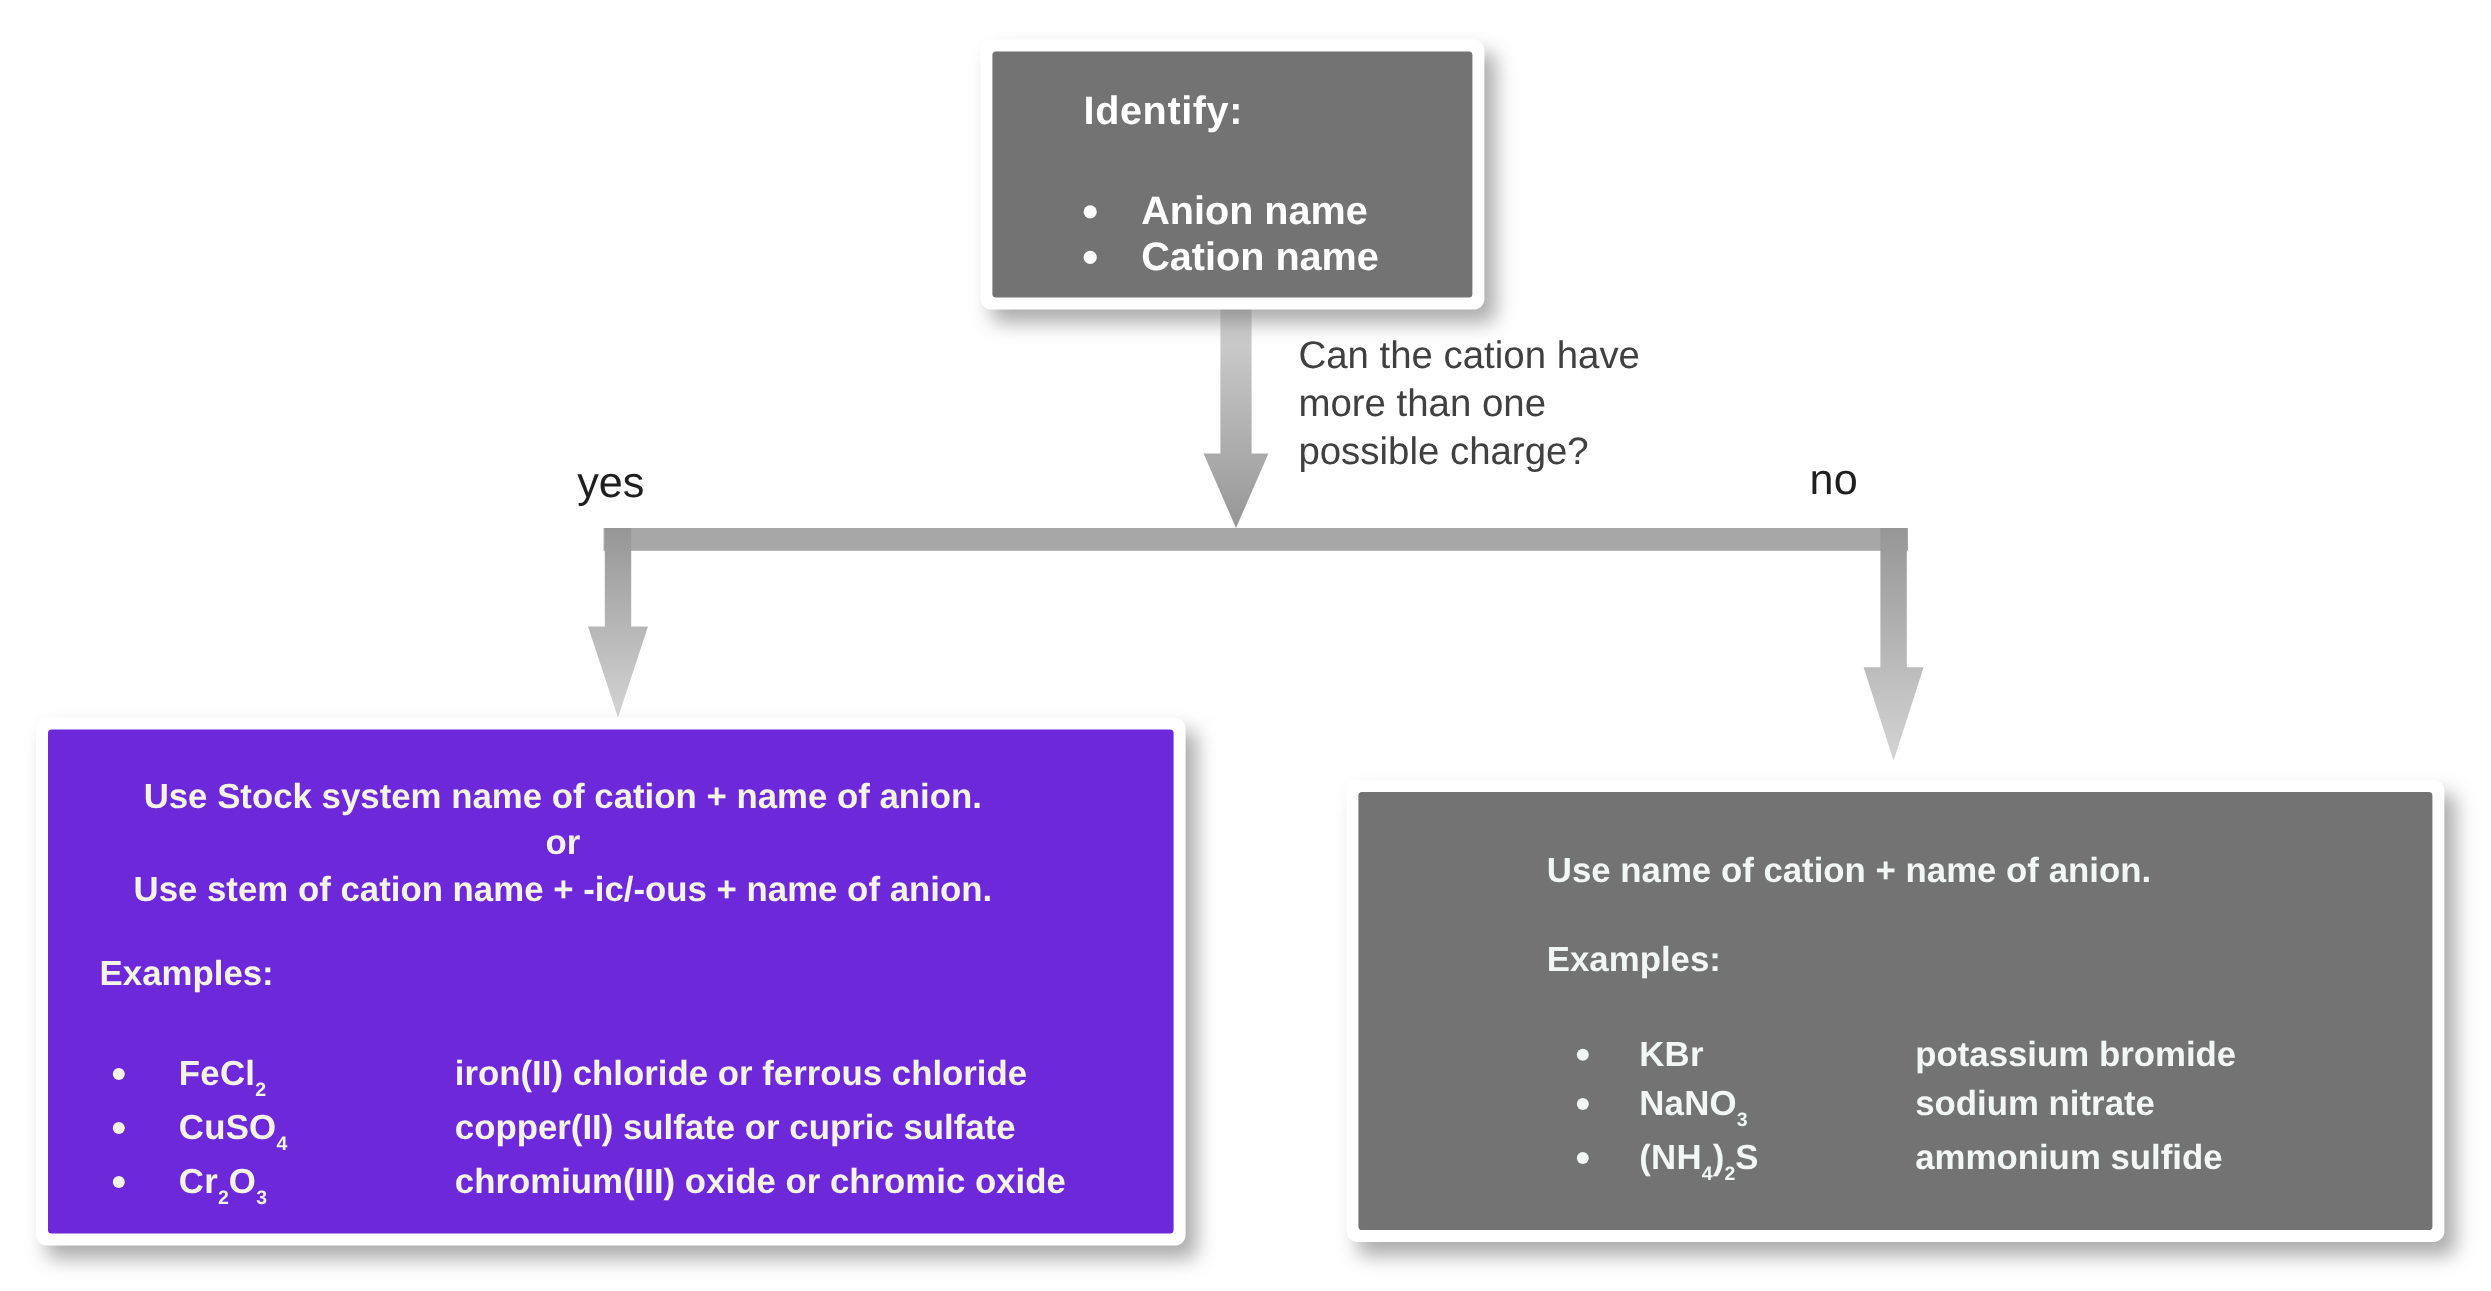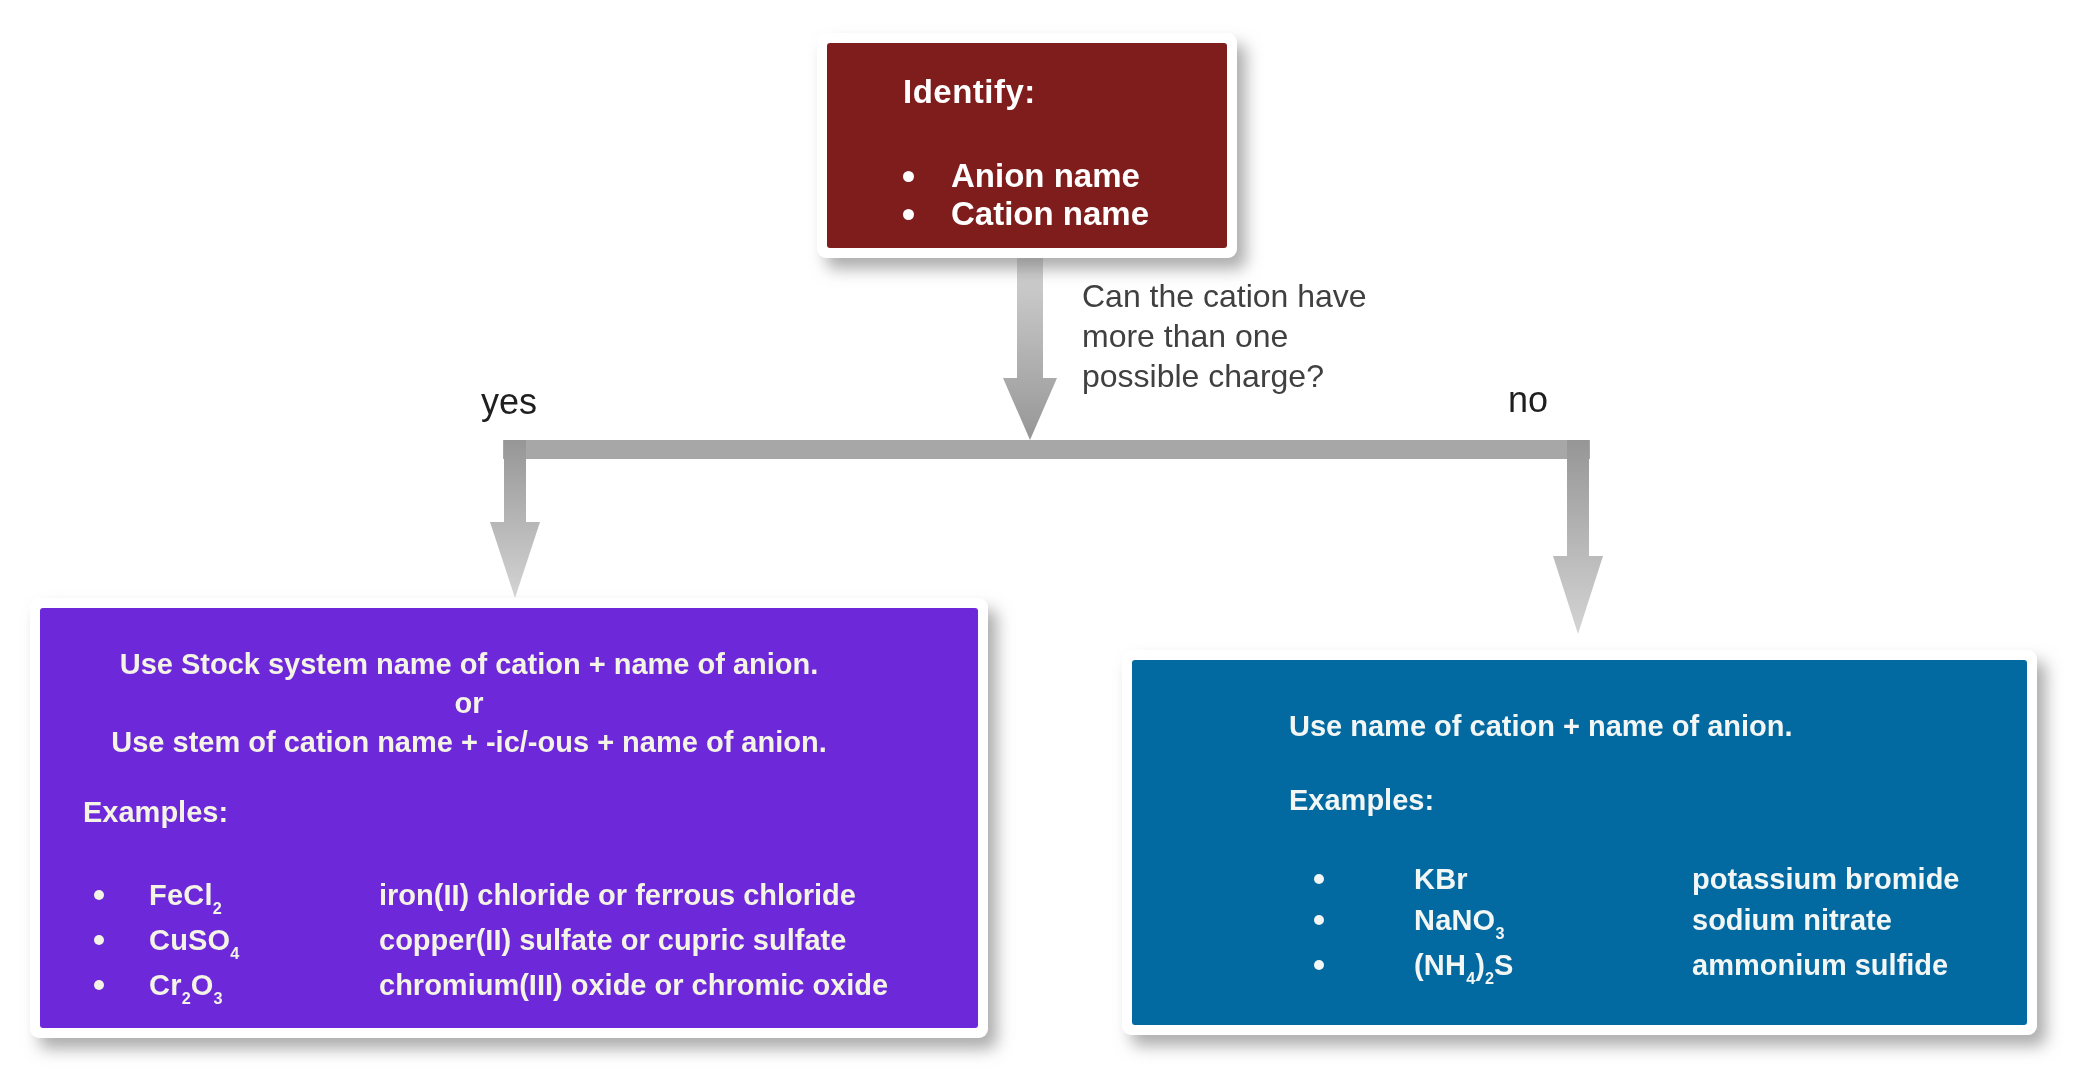--- a/index.html
+++ b/index.html
@@ -53,21 +53,21 @@
   .blue-frame{left:1122px;top:650px;width:915px;height:385px;}
   .blue-inner{padding-top:47px;font-size:29px;}
   .blue-rules{text-align:left;margin-left:157px;line-height:39px;}
   .ex-label{margin:34px 0 0 43px;}
   .blue-inner .ex-label{margin:38px 0 0 157px;}
 
   .rows{margin-top:46px;}
   .blue-inner .rows{margin-top:42px;}
   .row{display:grid;align-items:start;line-height:41px;}
   .green-rows-cols{grid-template-columns:55px 230px 1fr;padding-left:54px;}
-  .blue-rows-cols{grid-template-columns:52px 230px 1fr;padding-left:182px;gap:48px;}
+  .blue-rows-cols{grid-template-columns:52px 230px 1fr;padding-left:182px;}
   .row .dot{width:10px;height:10px;border-radius:50%;background:currentColor;margin-top:15px;}
   .sub{font-size:0.56em;position:relative;top:0.55em;letter-spacing:0;}
   .formula{letter-spacing:0.2px;}
 </style>
 </head>
 <body>
 
 <div class="canvas" style="background-color: rgb(255, 255, 255);">
 
   <svg class="connectors" viewBox="0 0 2076 1076" xmlns="http://www.w3.org/2000/svg" aria-hidden="true">
@@ -81,21 +81,21 @@
         <stop offset="1" stop-color="#d4d4d4"></stop>
       </linearGradient>
     </defs>
     <path fill="url(#gDown)" d="M1017 254 L1017 378 L1003 378 L1030 440 L1057 378 L1043 378 L1043 254 Z"></path>
     <rect x="503" y="440" width="1087" height="19" fill="#a7a7a7"></rect>
     <path fill="url(#gUp)" d="M504 440 L504 522 L490 522 L515 598 L540 522 L526 522 L526 440 Z"></path>
     <path fill="url(#gUp)" d="M1567 440 L1567 556 L1553 556 L1578 634 L1603 556 L1589 556 L1589 440 Z"></path>
   </svg>
 
   <div class="frame red-frame">
-    <div class="inner red-inner" style="background-color: #7f1d1d;">
+    <div class="inner red-inner" style="background-color: #737373;">
       <div class="box-title" style="color: rgb(255, 255, 255);">Identify:</div>
       <div class="bullet-list" style="color: rgb(255, 255, 255);">
           <div class="li">
             <span class="dot"></span>
             <span>Anion name</span>
           </div>
           <div class="li">
             <span class="dot"></span>
             <span>Cation name</span>
           </div>
@@ -134,21 +134,21 @@
           <div class="row green-rows-cols">
             <span class="dot"></span>
             <span class="formula"><span>Cr</span><span class="sub">2</span><span>O</span><span class="sub">3</span></span>
             <span class="desc">chromium(III) oxide or chromic oxide</span>
           </div>
         </div>
     </div>
   </div>
 
   <div class="frame blue-frame">
-    <div class="inner blue-inner" style="background-color: #0369a1;">
+    <div class="inner blue-inner" style="background-color: #737373;">
       <div class="rules blue-rules" style="color: rgb(242, 246, 244);">
         <div>Use name of cation + name of anion.</div>
       </div>
       <div class="ex-label" style="color: rgb(242, 246, 244);">Examples:</div>
       <div class="rows blue-rows" style="color: rgb(242, 246, 244);">
           <div class="row blue-rows-cols">
             <span class="dot"></span>
             <span class="formula"><span>KBr</span></span>
             <span class="desc">potassium bromide</span>
           </div>

